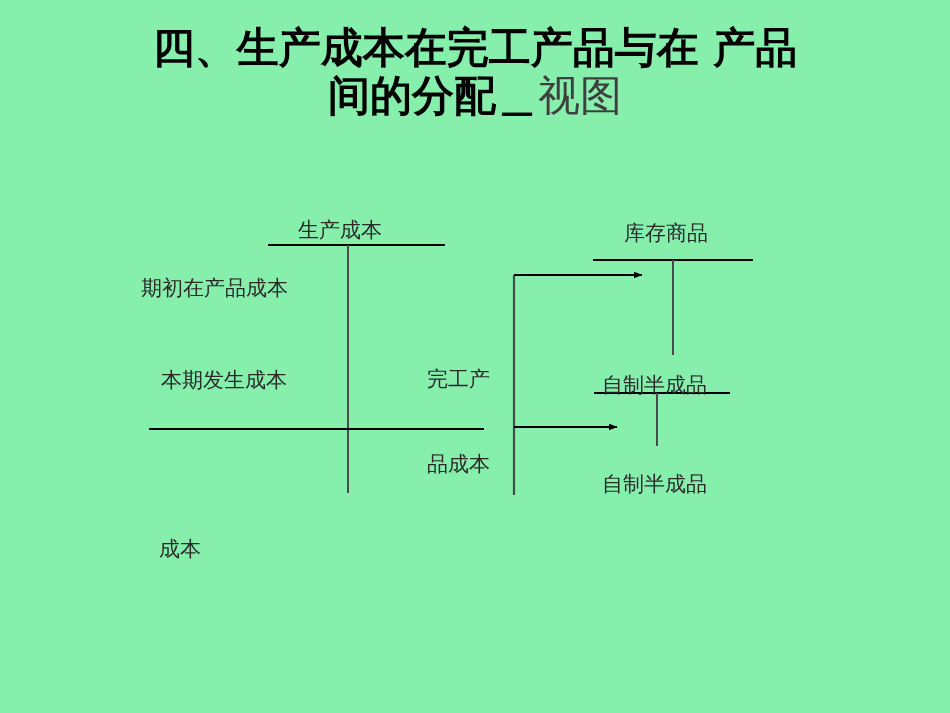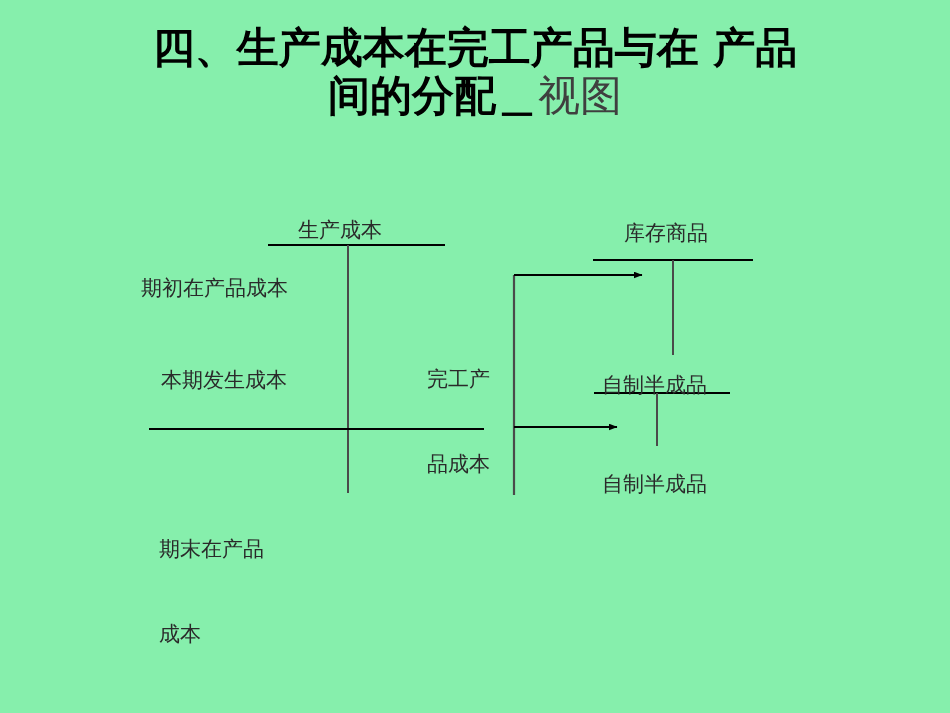--- a/index.html
+++ b/index.html
@@ -111,21 +111,20 @@
     <line x1="657" y1="393" x2="657" y2="446" stroke="#4a4a4a" stroke-width="2"></line>
   </svg>
 
   <div class="dlabel acct-head" id="lbl-shengchan">生产成本</div>
 
   <div class="dlabel" id="lbl-benqi">本期发生成本</div>
 
   <div class="dlabel" id="lbl-qichu">期初在产品成本</div>
 
   <div class="dlabel" id="lbl-qimo">
-    <div>期末在产品</div>
     <div>成本</div>
   </div>
 
   <div class="dlabel" id="lbl-wangong">
     <div>完工产</div>
     <div>品成本</div>
   </div>
 
   <div class="dlabel acct-head" id="lbl-kucun">库存商品</div>
 

